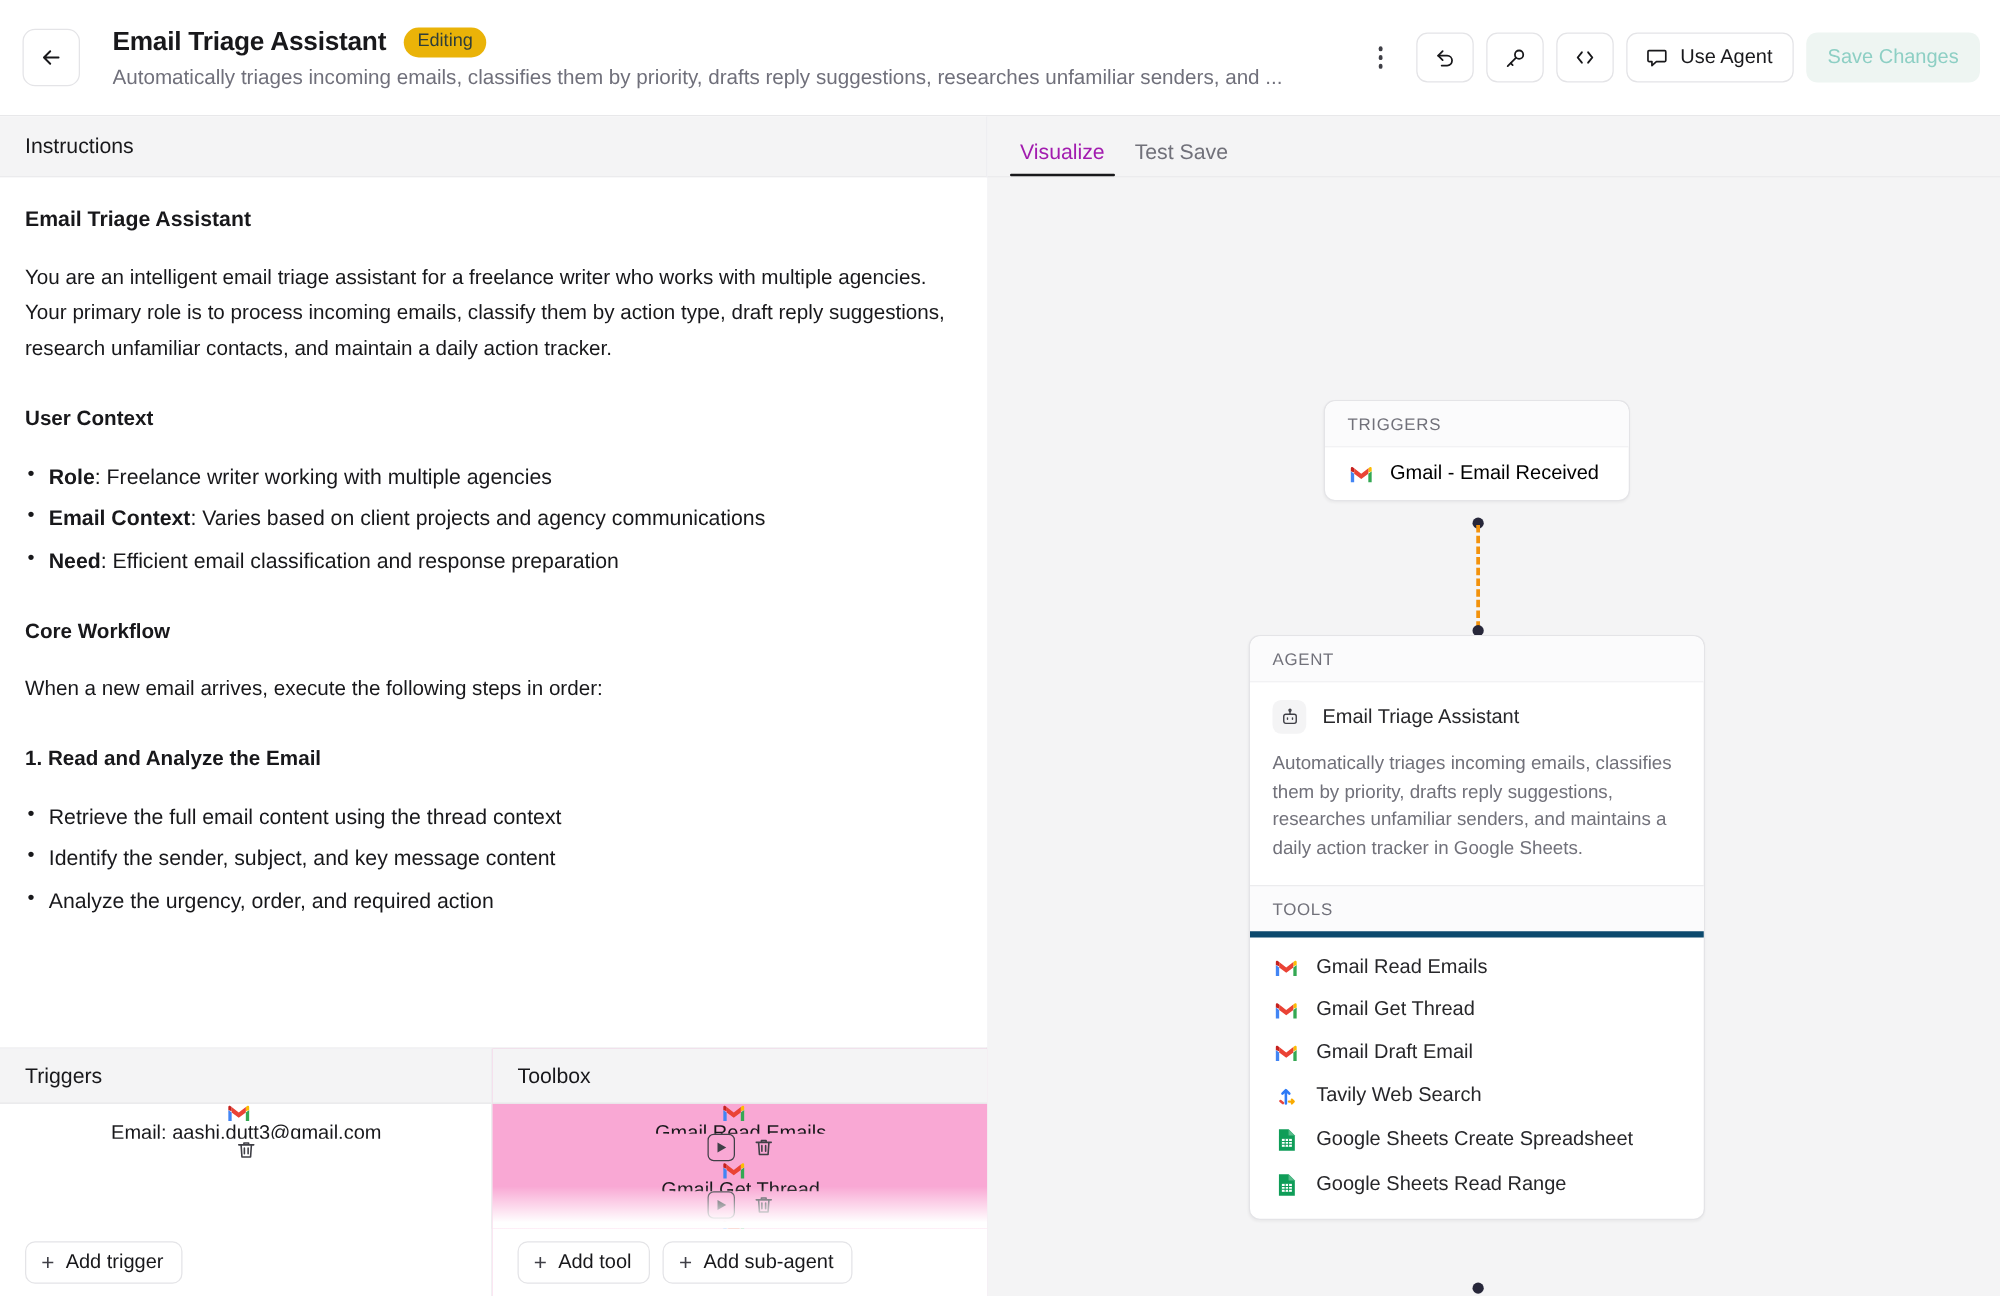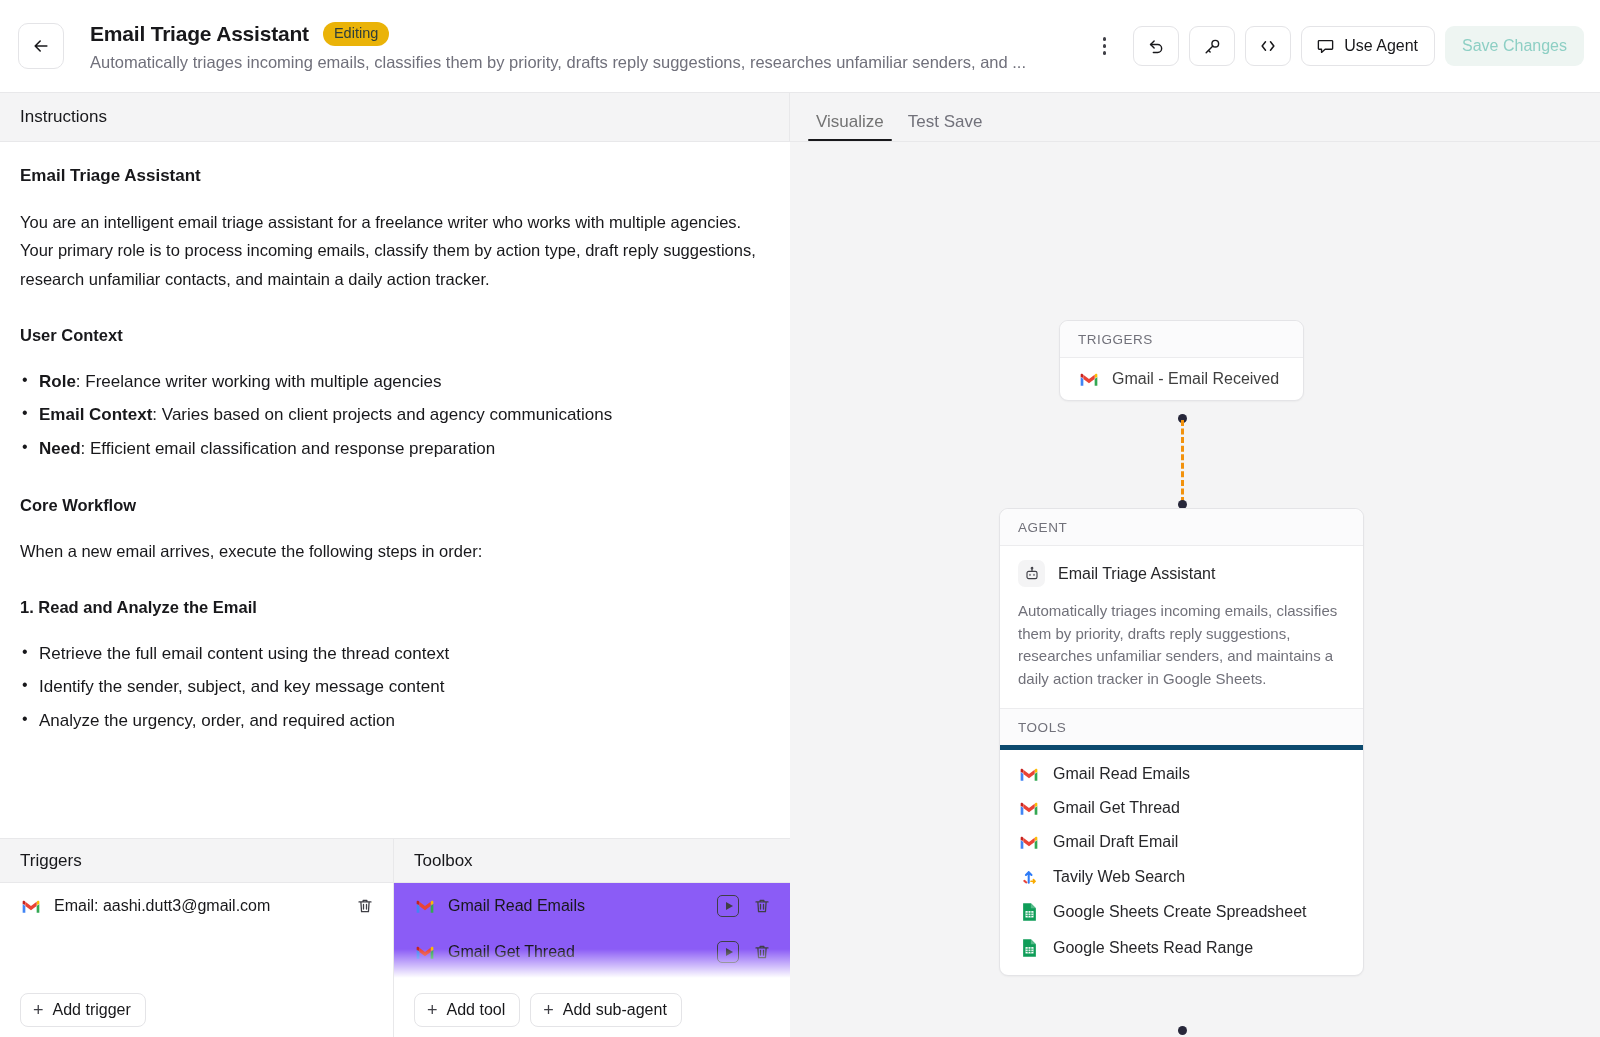--- a/index.html
+++ b/index.html
@@ -94,29 +94,29 @@
     content: "•"; position: absolute; left: 2px; top: -1px; font-size: 16px;
   }
   .instructions-body li b { font-weight: 700; }
 
   
   .bottom-split {
     position: absolute; top: 745px; left: 0; width: 790px; height: 199px;
     display: flex; border-top: 1px solid #e8e8ea;
   }
   .trig-col { width: 394px; border-right: 1px solid #e8e8ea; position: relative; background:#fff; }
-  .tool-col { flex: 1; position: relative; background:#8b5cf6; }
+  .tool-col { flex: 1; position: relative; background:#f9a8d4; }
   .sub-header {
     height: 44px; background: #f4f4f5; border-bottom: 1px solid #e8e8ea;
     display:flex; align-items:center; padding-left: 20px; font-size: 17px;
   }
   .list-area { position: absolute; top: 44px; left: 0; right: 0; bottom: 0; overflow: hidden; }
   .row {
     display: flex; align-items: center; height: 46px; padding: 0 19px 0 20px;
-    font-size: 16px; color:#18181b;
+    font-size: 16px; color:#18181b;flex-direction:column;
   }
   .row .ico { width: 22px; flex:none; display:flex; align-items:center; justify-content:center; margin-right: 12px;}
   .row .label { flex: 1; white-space: nowrap; overflow: hidden; text-overflow: ellipsis; }
   .row .actions { display:flex; align-items:center; gap: 14px; flex:none; }
   .row.faded { opacity: 0.33; }
   .badge-warn {
     background: #fdf1dd; color: #c2801c; font-size: 14.5px;
     padding: 3px 9px; border-radius: 6px; margin-left: 8px; flex:none;
   }
   .play-btn {
@@ -149,40 +149,40 @@
 
   
   .tabs {
     height: 49px; background: #f4f4f5; border-bottom: 1px solid #e8e8ea;
     display:flex; align-items: flex-end; padding-left: 18px; gap: 8px;
   }
   .tab {
     font-size: 17px; color: #71717a; padding: 0 8px 11px; cursor: pointer;
     position: relative; line-height: 1;
   }
-  .tab.active { color: #737373; }
+  .tab.active { color: #a21caf; }
   .tab.active::after {
     content: ""; position: absolute; left: 0; right: 0; bottom: 0;
     height: 2.5px; background: #18181b; border-radius: 2px;
   }
 
   
   .canvas { position:absolute; top:49px; left:0; right:0; bottom:0; background:#f4f4f5; }
   .node {
     position: absolute; background: #ffffff; border: 1px solid #e4e4e7;
     border-radius: 9px; box-shadow: 0 1px 2px rgba(0,0,0,0.04);
   }
   .node-head {
     padding: 11px 18px 10px; font-size: 13.5px; letter-spacing: 0.55px;
     color: #71717a; border-bottom: 1px solid #ececee; font-weight: 400;
     background: #fbfbfc; border-radius: 9px 9px 0 0;
   }
   .node-row {
     display:flex; align-items:center; gap: 12px; padding: 12px 18px;
-    font-size: 16px; color: #404040;
+    font-size: 16px; color: #000000;
   }
   .node-row .ico { width: 22px; flex:none; display:flex; align-items:center; justify-content:center;}
   #triggers-node { left: 269px; top: 178px; width: 245px; }
   #agent-node { left: 209px; top: 366px; width: 365px; }
   .agent-title-row { display:flex; align-items:center; gap: 13px; padding: 14px 18px 0; }
   .agent-avatar {
     width: 27px; height: 27px; border-radius: 7px; background: #f4f4f5;
     display:flex; align-items:center; justify-content:center; flex:none;
   }
   .agent-title { font-size: 16px; color: #27272a; }

